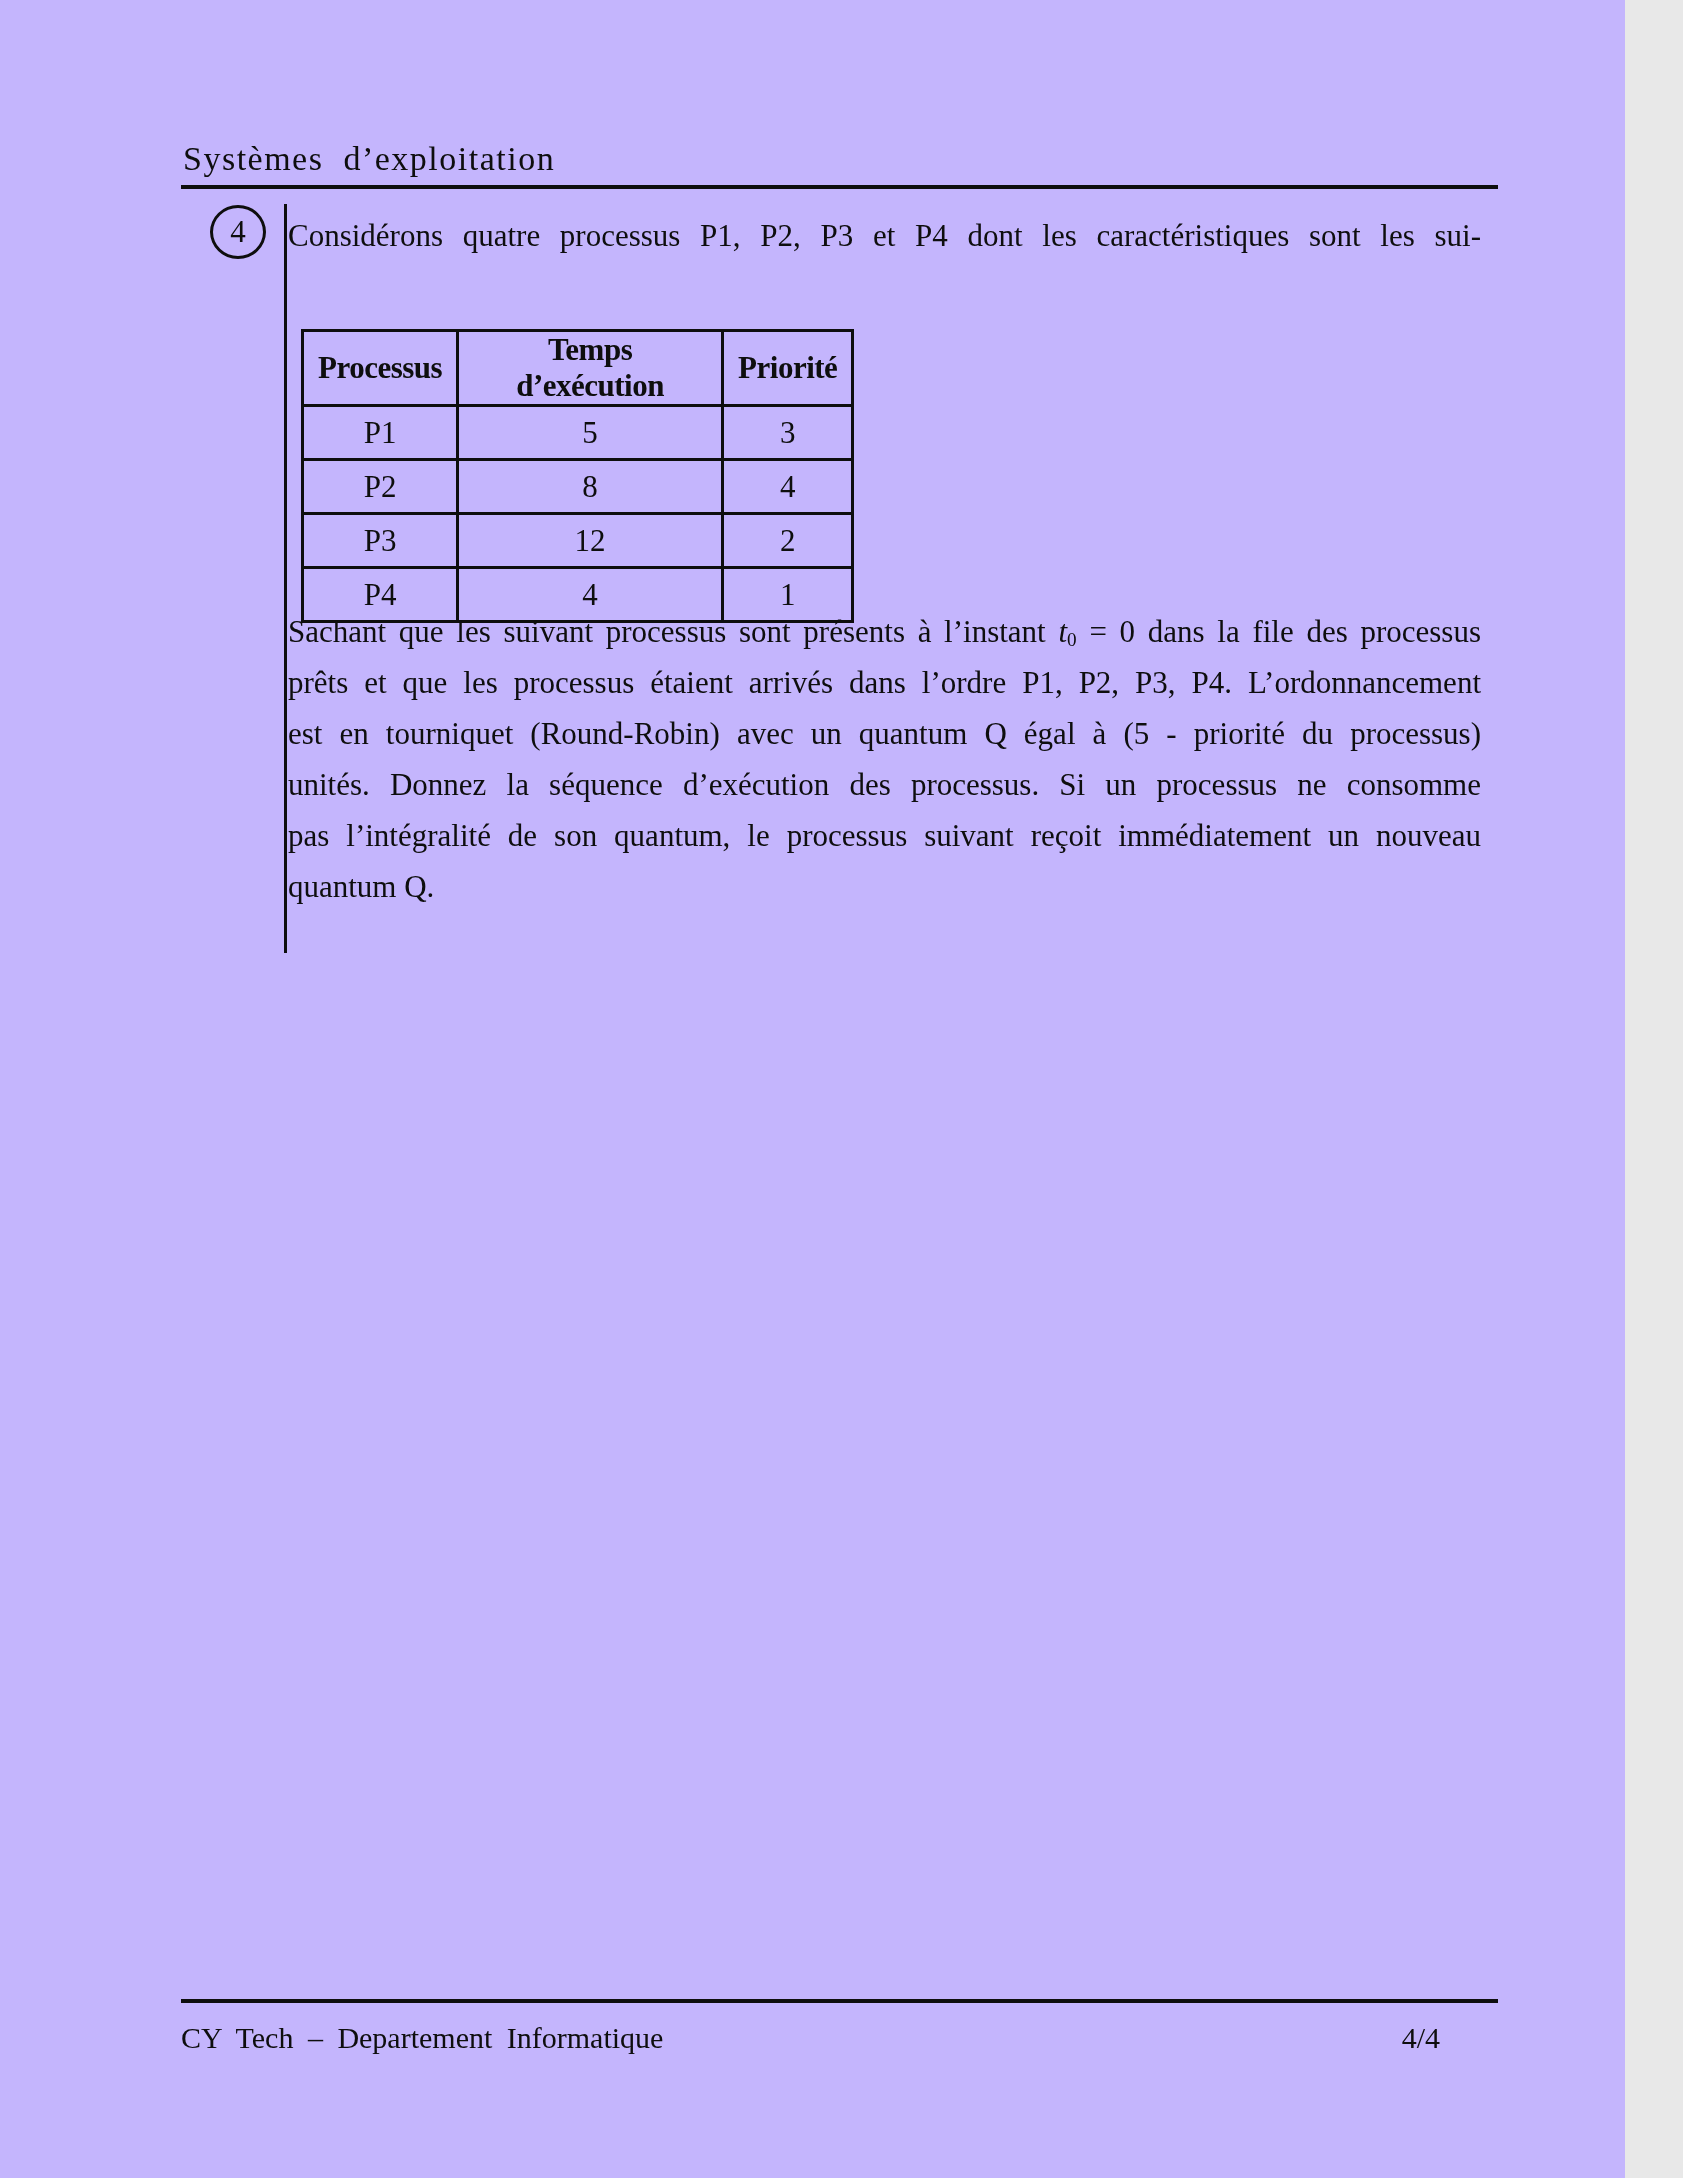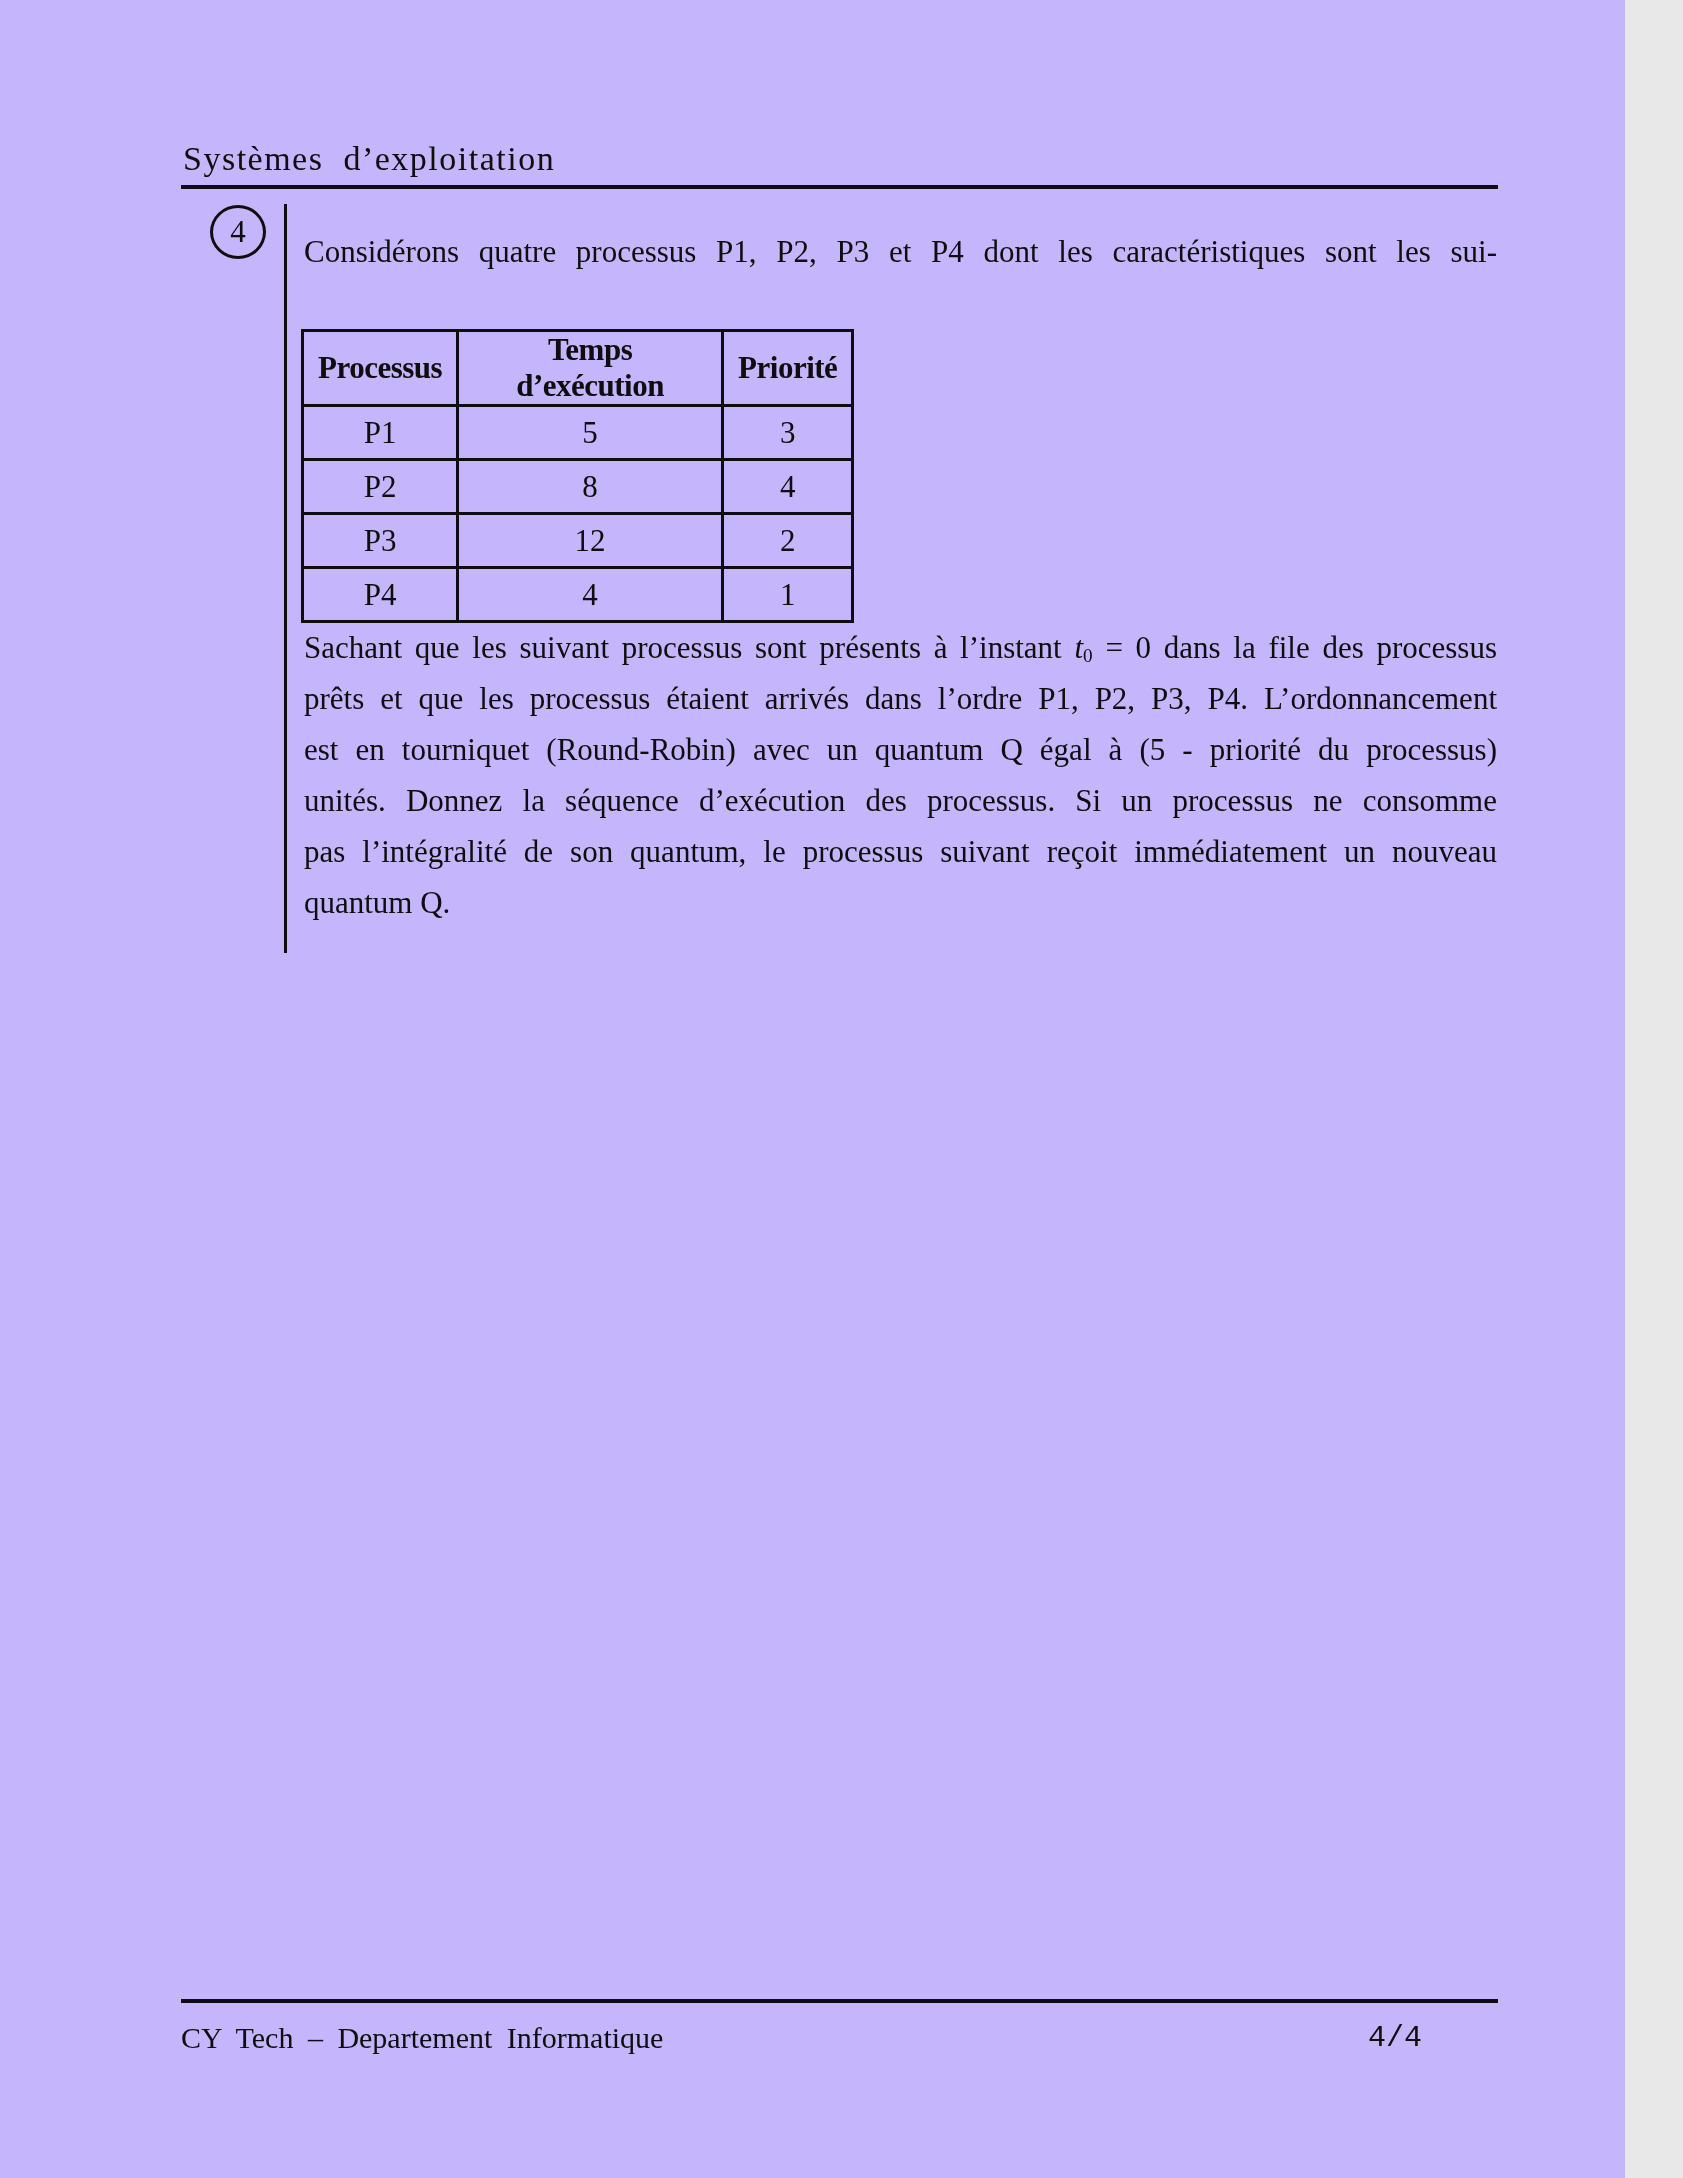--- a/index.html
+++ b/index.html
@@ -50,25 +50,24 @@
   .q-vline {
     position: absolute;
     left: 284px;
     top: 204px;
     width: 3px;
     height: 749px;
     background: #0e0e0e;
   }
   .para {
     position: absolute;
-    left: 304px;
+    left: 288px;
     width: 1193px;
     font-size: 31px;
     line-height: 51px;
-    margin-top: 16px;
   }
   .para1 { top: 210px; }
   .para2 { top: 606px; }
   .line { display: block; }
   .line.just {
     text-align: justify;
     text-align-last: justify;
     -moz-text-align-last: justify;
     text-justify: inter-word;
   }
@@ -118,25 +117,24 @@
     position: absolute;
     left: 181px;
     top: 2016px;
     font-size: 30px;
     line-height: 44px;
     word-spacing: 7px;
     white-space: nowrap;
   }
   .footer-right {
     position: absolute;
-    right: 203px;
+    right: 185px;
     top: 2016px;
     font-size: 30px;
     line-height: 44px;
-    font-family: Liberation Mono, monospace;
   }
 </style>
 </head>
 <body>
 
 <div class="page">
 
   <div class="header-title">Systèmes d’exploitation</div>
   <div class="header-rule"></div>
 

